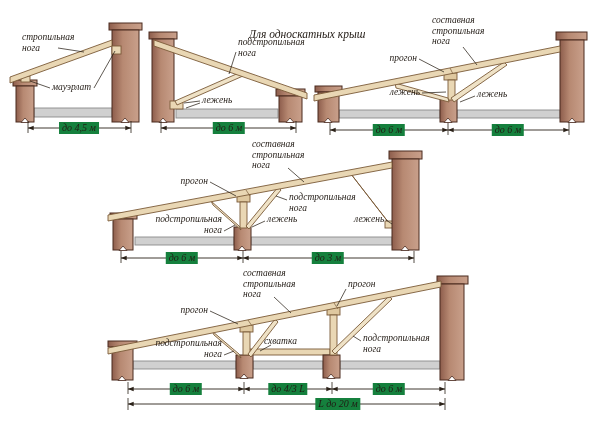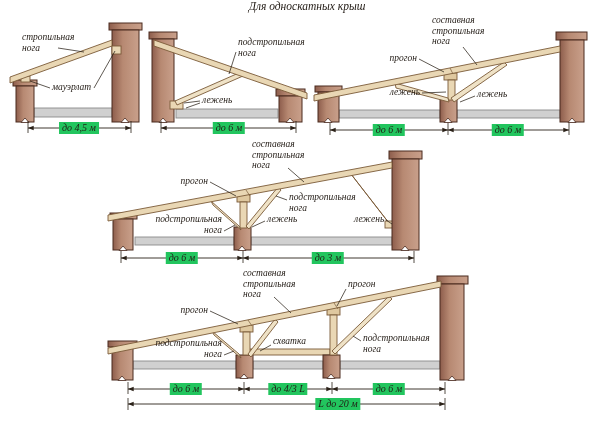--- a/index.html
+++ b/index.html
@@ -1,21 +1,21 @@
 <!DOCTYPE html>
 <html><head>
 <meta charset="utf-8">
 <style>
   *{margin:0;padding:0;box-sizing:border-box}
   body{background:#fff;font-family:"Liberation Serif",serif}
   .canvas{position:relative;width:600px;height:424px;background:#ffffff;overflow:hidden}
   .canvas svg{position:absolute;left:0;top:0}
   .lbl{position:absolute;font:italic 9.5px/1.12 "Liberation Serif",serif;color:#211a14;white-space:pre-line}
   .lbl.r{text-align:right;width:80px}
-  .dimtxt{position:absolute;transform:translateX(-50%);font:italic 10px/1.15 "Liberation Serif",serif;color:#211a14;background:#22c55e;padding:0 3px;white-space:nowrap}
+  .dimtxt{position:absolute;transform:translateX(-50%);font:italic 10px/1.15 "Liberation Serif",serif;color:#211a14;background:#15803d;padding:0 3px;white-space:nowrap}
   .title{position:absolute;transform:translateX(-50%);font:italic 11.5px/1.2 "Liberation Serif",serif;color:#211a14;white-space:nowrap}
   .wall{fill:url(#wg);stroke:#4a2b1f;stroke-width:1}
   .wood{fill:#e9d7b4;stroke:#7a5a38;stroke-width:.9}
   .strut{fill:#efe2c6;stroke:#7a5a38;stroke-width:.9}
   .purl{fill:#dfc89f;stroke:#7a5a38;stroke-width:.9}
   .slab{fill:#d0d0d0;stroke:#8a8a8a;stroke-width:.9}
   .notch{fill:#fff;stroke:#4a2b1f;stroke-width:.8}
   .leader{stroke:#2a2118;stroke-width:.75;fill:none}
   .ext{stroke:#2a2118;stroke-width:.8}
   .dl{stroke:#2a2118;stroke-width:.9}
@@ -195,21 +195,21 @@
       <line class="dl" x1="332" y1="389" x2="445" y2="389" marker-start="url(#arr)" marker-end="url(#arr)"></line>
     </g>
     <g>
       <line class="ext" x1="128" y1="398" x2="128" y2="410"></line>
       <line class="ext" x1="445" y1="398" x2="445" y2="410"></line>
       <line class="dl" x1="128" y1="404" x2="445" y2="404" marker-start="url(#arr)" marker-end="url(#arr)"></line>
     </g>
   </g>
 </svg>
 
-<div class="title" style="left:307px;top:0">Для односкатных крыш</div>
+<div class="title" style="left:307px;top:28px">Для односкатных крыш</div>
 
 <div class="lbl" style="left:22px;top:32px">стропильная
 нога</div>
 <div class="lbl" style="left:52px;top:82px">мауэрлат</div>
 <div class="dimtxt" style="left:79px;top:122px">до 4,5 м</div>
 
 <div class="lbl" style="left:238px;top:37px">подстропильная
 нога</div>
 <div class="lbl" style="left:202px;top:95px">лежень</div>
 <div class="dimtxt" style="left:229px;top:122px">до 6 м</div>
@@ -236,21 +236,21 @@
 <div class="dimtxt" style="left:182px;top:252px">до 6 м</div>
 <div class="dimtxt" style="left:328px;top:252px">до 3 м</div>
 
 <div class="lbl" style="left:243px;top:268px">составная
 стропильная
 нога</div>
 <div class="lbl r" style="left:128px;top:305px">прогон</div>
 <div class="lbl" style="left:348px;top:279px">прогон</div>
 <div class="lbl r" style="left:142px;top:338px">подстропильная
 нога</div>
-<div class="lbl" style="left:273px;top:336px">схватка</div>
+<div class="lbl" style="left:264px;top:336px">схватка</div>
 <div class="lbl" style="left:363px;top:333px">подстропильная
 нога</div>
 <div class="dimtxt" style="left:186px;top:383px">до 6 м</div>
 <div class="dimtxt" style="left:288px;top:383px">до 4/3 L</div>
 <div class="dimtxt" style="left:389px;top:383px">до 6 м</div>
 <div class="dimtxt" style="left:338px;top:398px">L до 20 м</div>
 
 </div>
 
 </body></html>

